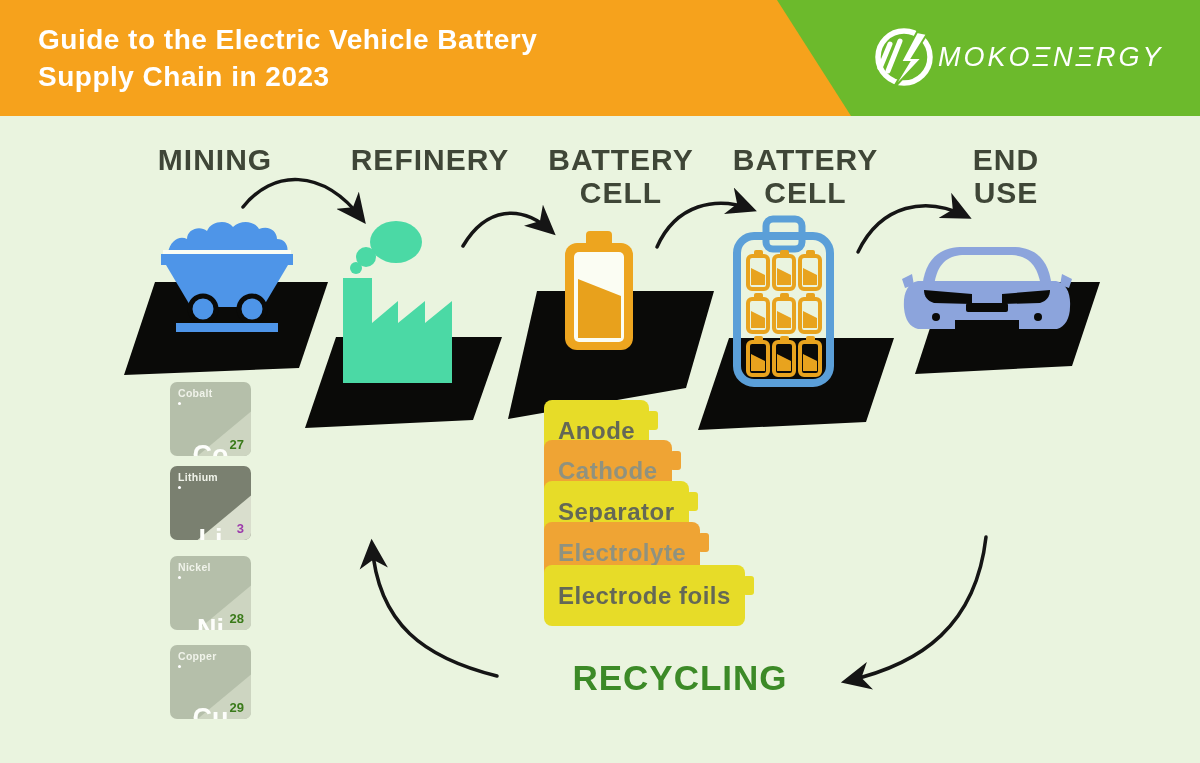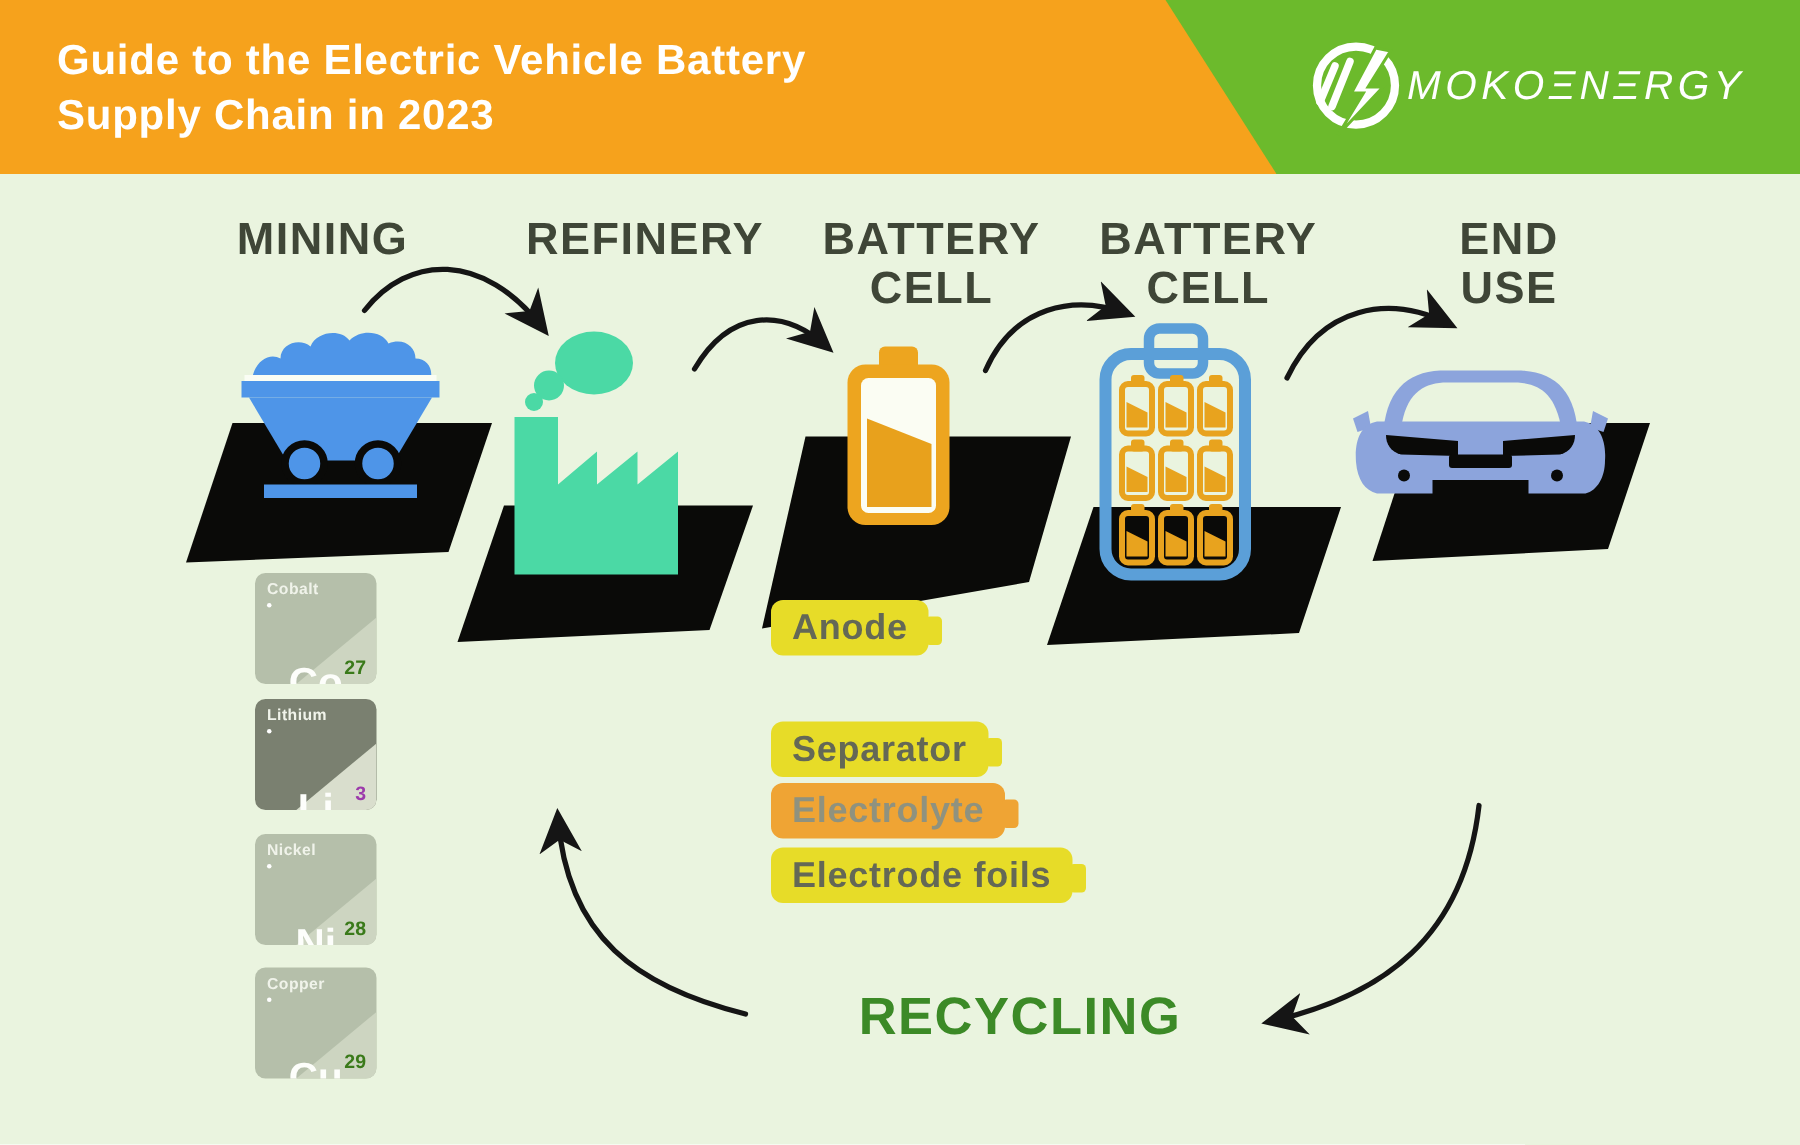--- a/index.html
+++ b/index.html
@@ -19,22 +19,22 @@
   
   .stage-label{position:absolute;top:143px;color:#3F4637;font-weight:bold;font-size:30px;
                line-height:33px;text-align:center;letter-spacing:1px;}
   .sl-mining{left:115px;width:200px;}
   .sl-refinery{left:330px;width:200px;}
   .sl-cell{left:545px;width:152px;}
   .sl-pack{left:728px;width:155px;}
   .sl-end{left:950px;width:112px;}
 
   
-  .pill{position:absolute;height:37px;line-height:37px;padding:0 14px;border-radius:8px;
-        font-size:24px;font-weight:bold;letter-spacing:.5px;white-space:nowrap;}
+  .pill{position:absolute;height:37px;line-height:37px;padding:12px 14px;border-radius:8px;
+        font-size:24px;font-weight:bold;letter-spacing:.5px;white-space:nowrap;margin-left:30px;}
   .pill::after{content:"";position:absolute;right:-9px;top:11px;width:11px;height:19px;
         border-radius:3px;background:inherit;}
   .pill.yellow{background:#E7DC28;color:#646856;}
   .pill.orange{background:#EFA434;color:#8F927F;}
 
   
   .tile{position:absolute;left:170px;width:81px;height:74px;border-radius:7px;overflow:hidden;}
   .tile.light{background:#B5BFAA;}
   .tile.dark{background:#7A8070;}
   .tile .corner{position:absolute;inset:0;clip-path:polygon(100% 40%,100% 100%,34% 100%);}
@@ -190,20 +190,21 @@
       <div class="enum green">28</div>
     </div>
     <div class="tile light" style="top:645px">
       <div class="corner"></div>
       <div class="ename">Copper</div>
       <div class="esym">Cu</div>
       <div class="enum green">29</div>
     </div>
 
     <div class="pill yellow" style="left:514px;top:400px">Anode</div>
+    <div class="pill orange" style="left:514px;top:440px">Cathode</div>
     <div class="pill yellow" style="left:514px;top:481px">Separator</div>
     <div class="pill orange" style="left:514px;top:522px">Electrolyte</div>
     <div class="pill yellow" style="left:514px;top:565px">Electrode foils</div>
 
     <div class="recycling">RECYCLING</div>
   </div>
 
 </div>
 
 </body></html>

